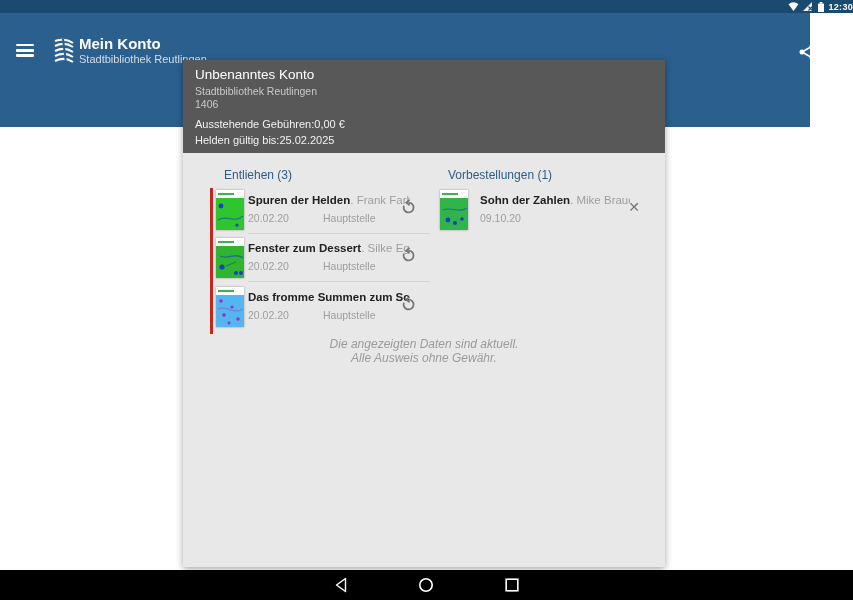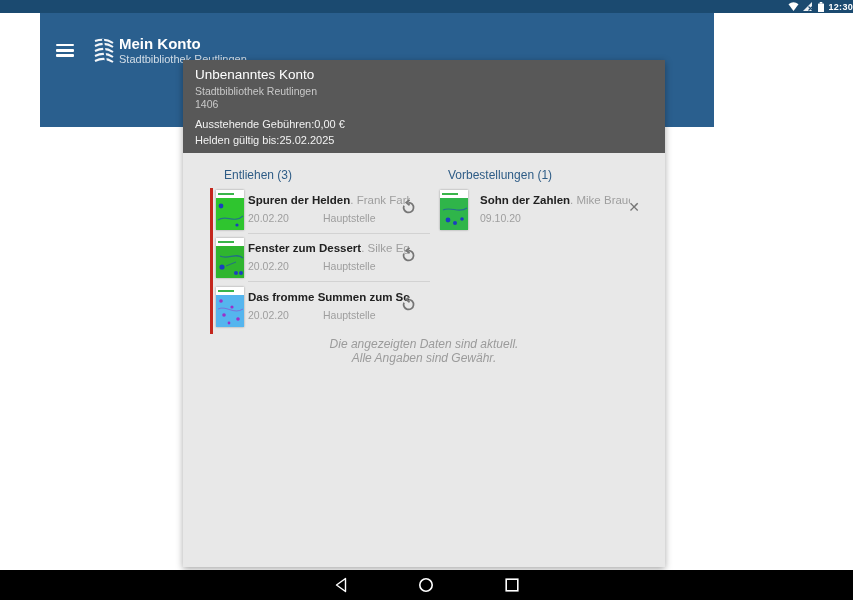--- a/index.html
+++ b/index.html
@@ -12,23 +12,22 @@
   
   .status-bar {
     position:absolute; left:0; top:0; width:853px; height:13px;
     background:#1b4a70; display:flex; align-items:center; justify-content:flex-end;
     gap:4px; padding-right:0;
   }
   .status-time { color:#fff; font-size:9px; font-weight:bold; letter-spacing:.3px; }
   .sb-icon { display:block; }
   
   .app-header {
-    position:absolute; left:0; top:13px; width:674px; height:114px;
+    position:absolute; left:0; top:13px; width:810px; height:114px;
     background:#2a5f8e;
-    margin-left:40px;
   }
   .hamburger { position:absolute; left:16px; top:31px; width:18px; height:13px; cursor:pointer; }
   .hamburger span { display:block; height:2.4px; background:#fff; margin-bottom:2.8px; border-radius:1px; }
   .app-logo { position:absolute; left:53px; top:24px; }
   .app-title { position:absolute; left:79px; top:22px; color:#fff; font-size:15px; font-weight:bold; }
   .app-subtitle { position:absolute; left:79px; top:40px; color:rgba(255,255,255,.78); font-size:11px; }
   .share-btn { position:absolute; left:797px; top:29px; width:20px; height:20px; cursor:pointer; }
   .overflow-btn { position:absolute; left:828px; top:26px; width:14px; height:24px;
     color:#fff; font-size:16px; font-weight:bold; text-align:center; line-height:24px; cursor:pointer; letter-spacing:0; }
   
@@ -235,21 +234,21 @@
     </div>
     <div class="item-title" style="left:297px; top:134px; width:150px;">
       <b>Sohn der Zahlen</b><span>. Mike Brauer</span>
     </div>
     <div class="item-meta" style="left:297px; top:152px;">
       <span class="date">09.10.20</span>
     </div>
     <div class="cancel-btn">✕</div>
 
     <div class="footer-note" style="top:277px;">Die angezeigten Daten sind aktuell.</div>
-    <div class="footer-note" style="top:291px;">Alle Angaben sind Gewähr.</div>
+    <div class="footer-note" style="top:291px;">Alle Ausweis ohne Gewähr.</div>
   </div>
 
   <div class="nav-bar">
     <svg class="nav-btn nav-back" viewBox="0 0 16 16">
       <path d="M12.5 1.5 L3.5 8 L12.5 14.5 Z" fill="none" stroke="#fff" stroke-width="1.4" stroke-linejoin="round"></path>
     </svg>
     <svg class="nav-btn nav-home" viewBox="0 0 16 16">
       <circle cx="8" cy="8" r="6.2" fill="none" stroke="#fff" stroke-width="1.6"></circle>
     </svg>
     <svg class="nav-btn nav-recents" viewBox="0 0 16 16">

